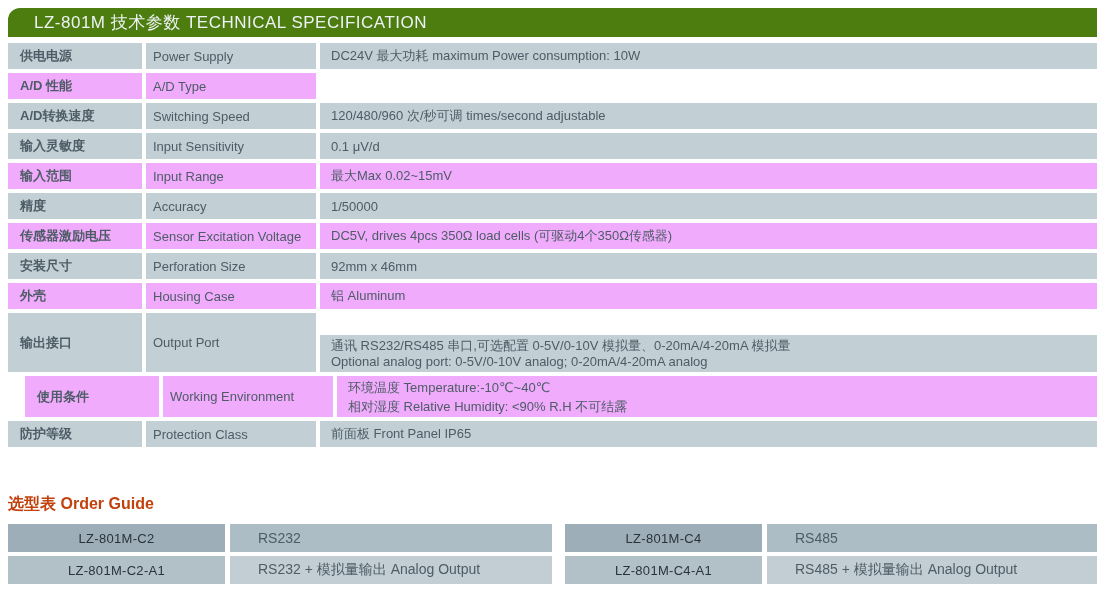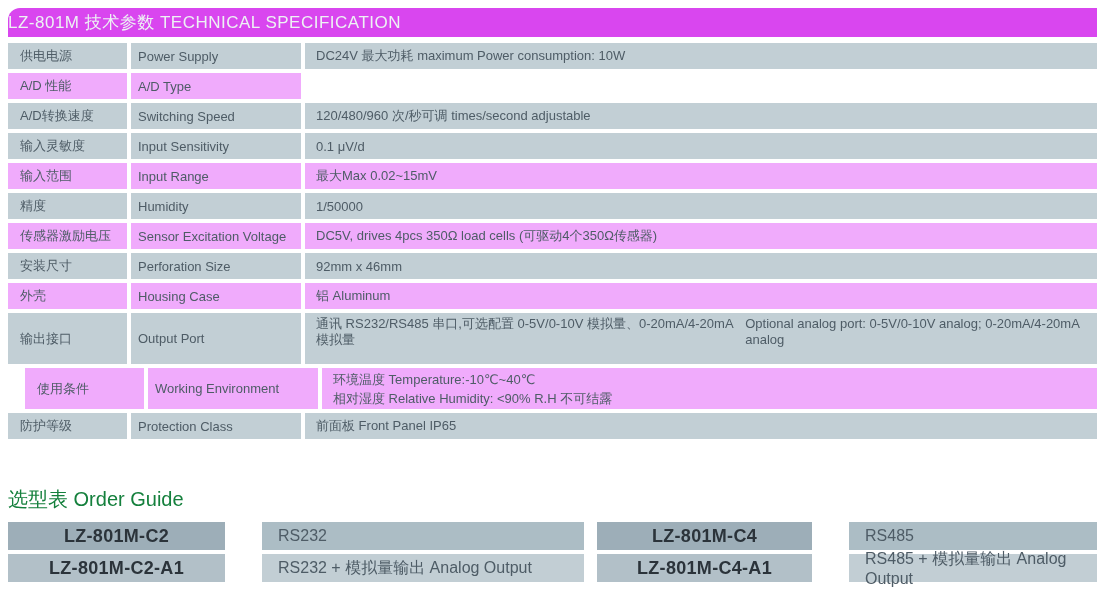--- a/index.html
+++ b/index.html
@@ -7,96 +7,96 @@
   body {
     font-family: "Liberation Sans", "DejaVu Sans", sans-serif;
     color: #4E5C66;
     overflow: hidden;
   }
   .page { width: 1089px; margin-left: 8px; padding-top: 8px; }
 
   
   .spec-header {
     height: 29px;
-    background: #d946ef;
+    background: #4d7c0f;
     border-radius: 12px 0 0 0;
     color: #EDF2F4;
     font-size: 17px;
     letter-spacing: 0.5px;
     display: flex;
     align-items: center;
-    padding-left: 0;
+    padding-left: 26px;
     margin-bottom: 6px;
   }
   .spec-row {
     display: flex;
     gap: 4px;
     margin-bottom: 4px;
     min-height: 26px;
   }
   .spec-row .c1, .spec-row .c2, .spec-row .c3 {
     display: flex;
     align-items: center;
     font-size: 13px;
   }
-  .spec-row .c1 { width: 119px; padding-left: 12px; }
+  .spec-row .c1 { width: 134px; padding-left: 12px; font-weight: bold; }
   .spec-row .c2 { width: 170px; padding-left: 7px; }
   .spec-row .c3 { flex: 1; padding-left: 11px; }
   .row-light .c1, .row-light .c2, .row-light .c3 { background: #C2CFD5; }
   .row-dark  .c1, .row-dark  .c2, .row-dark  .c3 { background: #f0abfc; }
   .row-output { min-height: 51px; }
   .row-output .c3 {
-    flex-direction: row;
+    flex-direction: column;
     align-items: flex-start;
     justify-content: center;
     line-height: 15.5px;
     padding-top: 3px;
     padding-bottom: 3px;
+    margin-top: 22px;
   }
   .row-env { min-height: 41px; margin-left: 17px; }
   .row-env .c3 {
     flex-direction: column;
     align-items: flex-start;
     justify-content: center;
     line-height: 19px;
   }
 
   
   .og-title {
     margin-top: 47px;
     margin-bottom: 9px;
-    font-size: 20px;
-    font-weight: normal;
-    color: #15803d;
+    font-size: 16px;
+    font-weight: bold;
+    color: #c2410c;
   }
   .og-row {
     display: flex;
     gap: 5px;
     margin-bottom: 4px;
     height: 28px;
   }
   .og-cell {
     display: flex;
     align-items: center;
   }
   .og-model {
     width: 217px;
     justify-content: center;
-    font-weight: bold;
-    font-size: 18px;
+    font-weight: normal;
+    font-size: 13px;
     color: #2B333A;
     letter-spacing: 0.3px;
   }
-  .og-model.right-half { width: 215px; margin-left: 8px; }
+  .og-model.right-half { width: 197px; margin-left: 8px; }
   .og-desc {
     flex: 0 0 322px;
-    font-size: 16px;
-    padding-left: 16px;
+    font-size: 14px;
+    padding-left: 28px;
     color: #4E5C66;
-    margin-left: 32px;
   }
   .og-desc.right-half { flex: 1; }
   .og-r1 .og-model { background: #9DAEB8; }
   .og-r1 .og-desc  { background: #ACBDC5; }
   .og-r2 .og-model { background: #B2C0C8; }
   .og-r2 .og-desc  { background: #C2CED4; }
 </style>
 </head>
 <body>
 
@@ -126,21 +126,21 @@
       <div class="c2">Input Sensitivity</div>
       <div class="c3">0.1 μV/d</div>
     </div>
     <div class="spec-row row-dark">
       <div class="c1">输入范围</div>
       <div class="c2">Input Range</div>
       <div class="c3">最大Max 0.02~15mV</div>
     </div>
     <div class="spec-row row-light">
       <div class="c1">精度</div>
-      <div class="c2">Humidity</div>
+      <div class="c2">Accuracy</div>
       <div class="c3">1/50000</div>
     </div>
     <div class="spec-row row-dark">
       <div class="c1">传感器激励电压</div>
       <div class="c2">Sensor Excitation Voltage</div>
       <div class="c3">DC5V, drives 4pcs 350Ω load cells (可驱动4个350Ω传感器)</div>
     </div>
     <div class="spec-row row-light">
       <div class="c1">安装尺寸</div>
       <div class="c2">Perforation Size</div>

